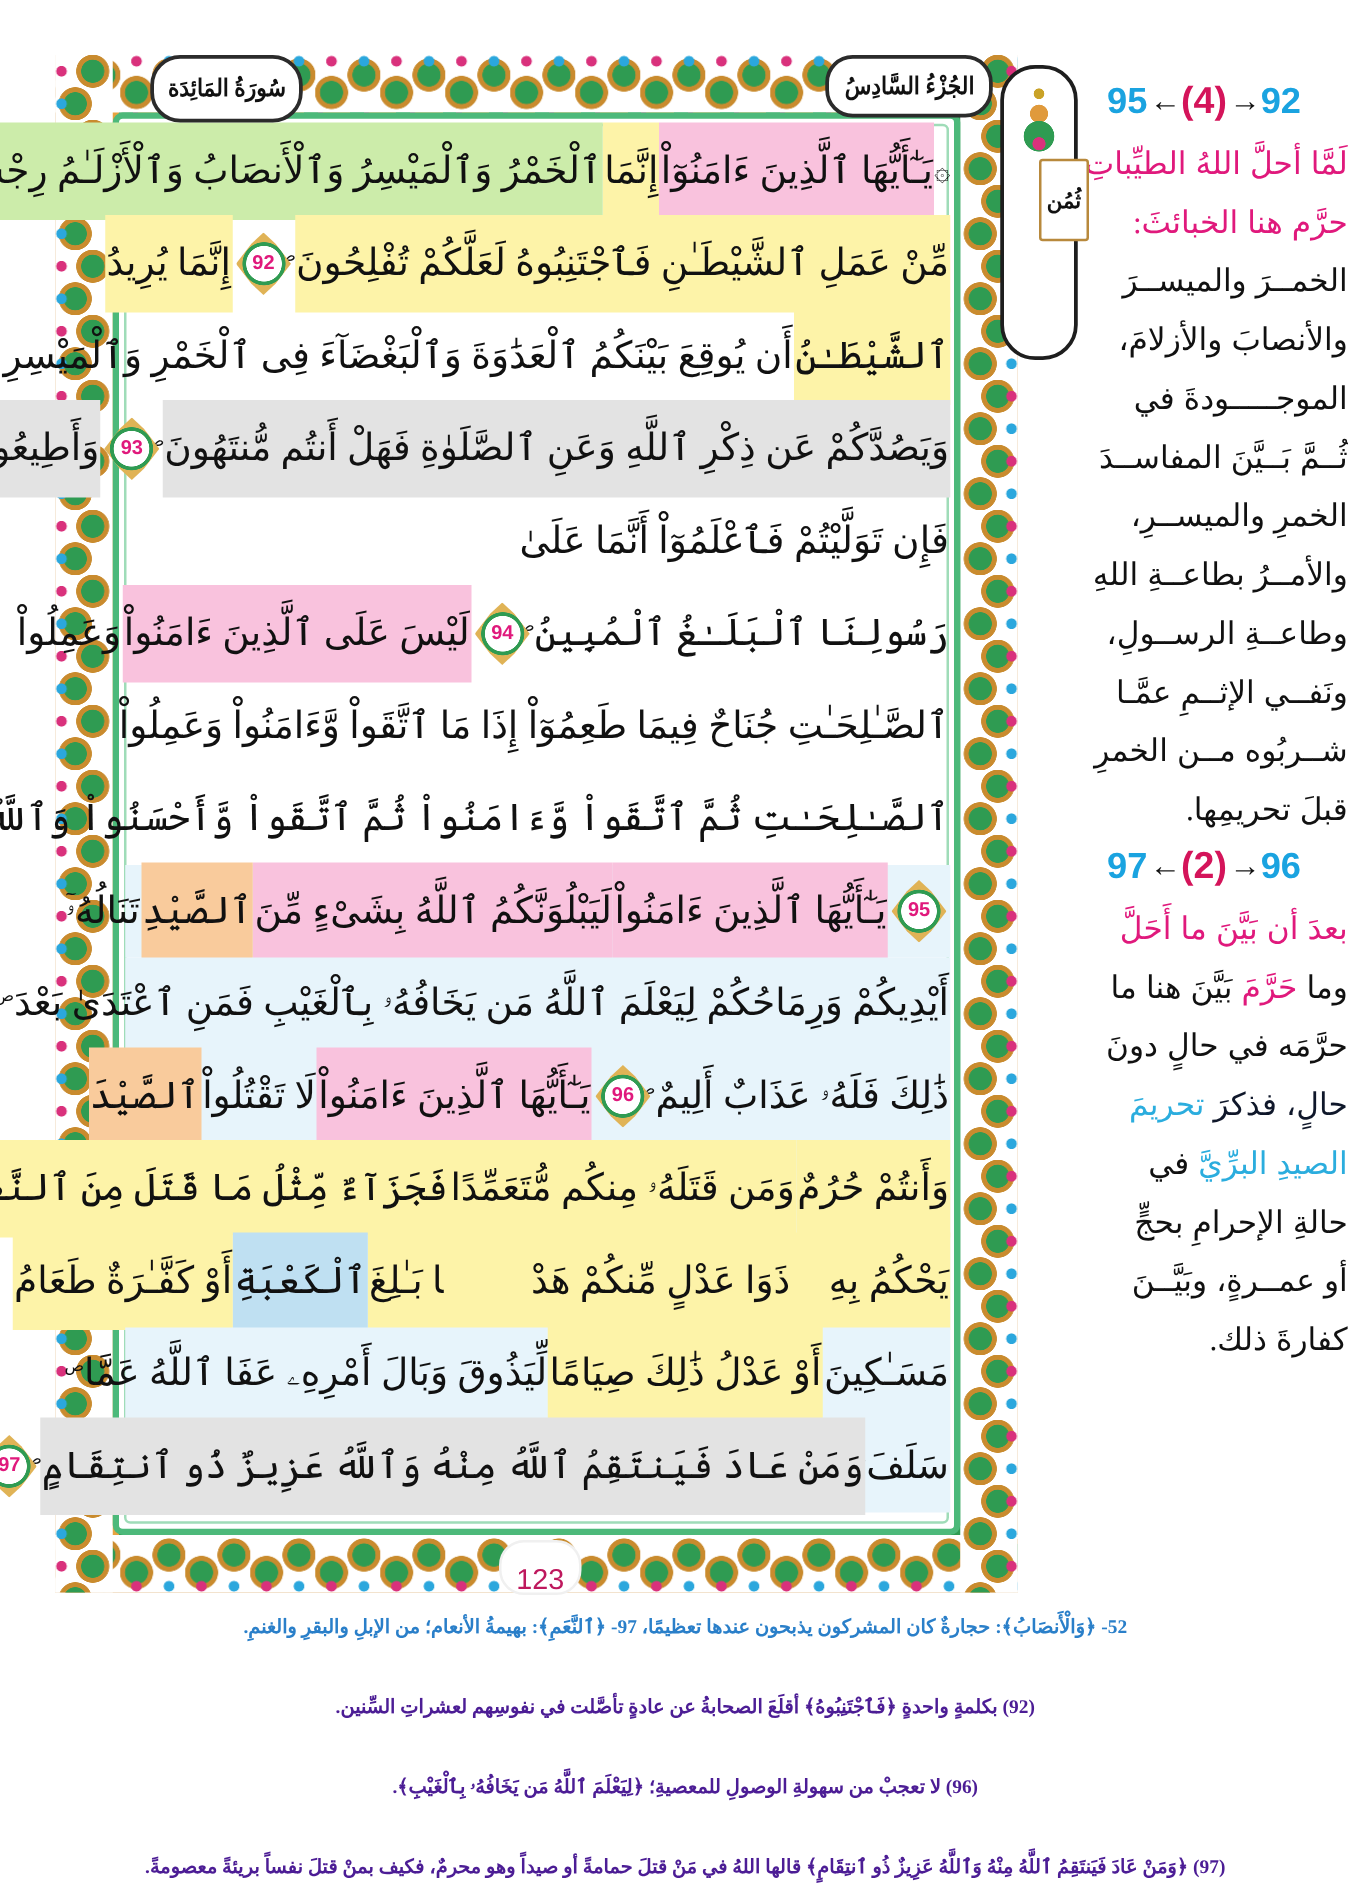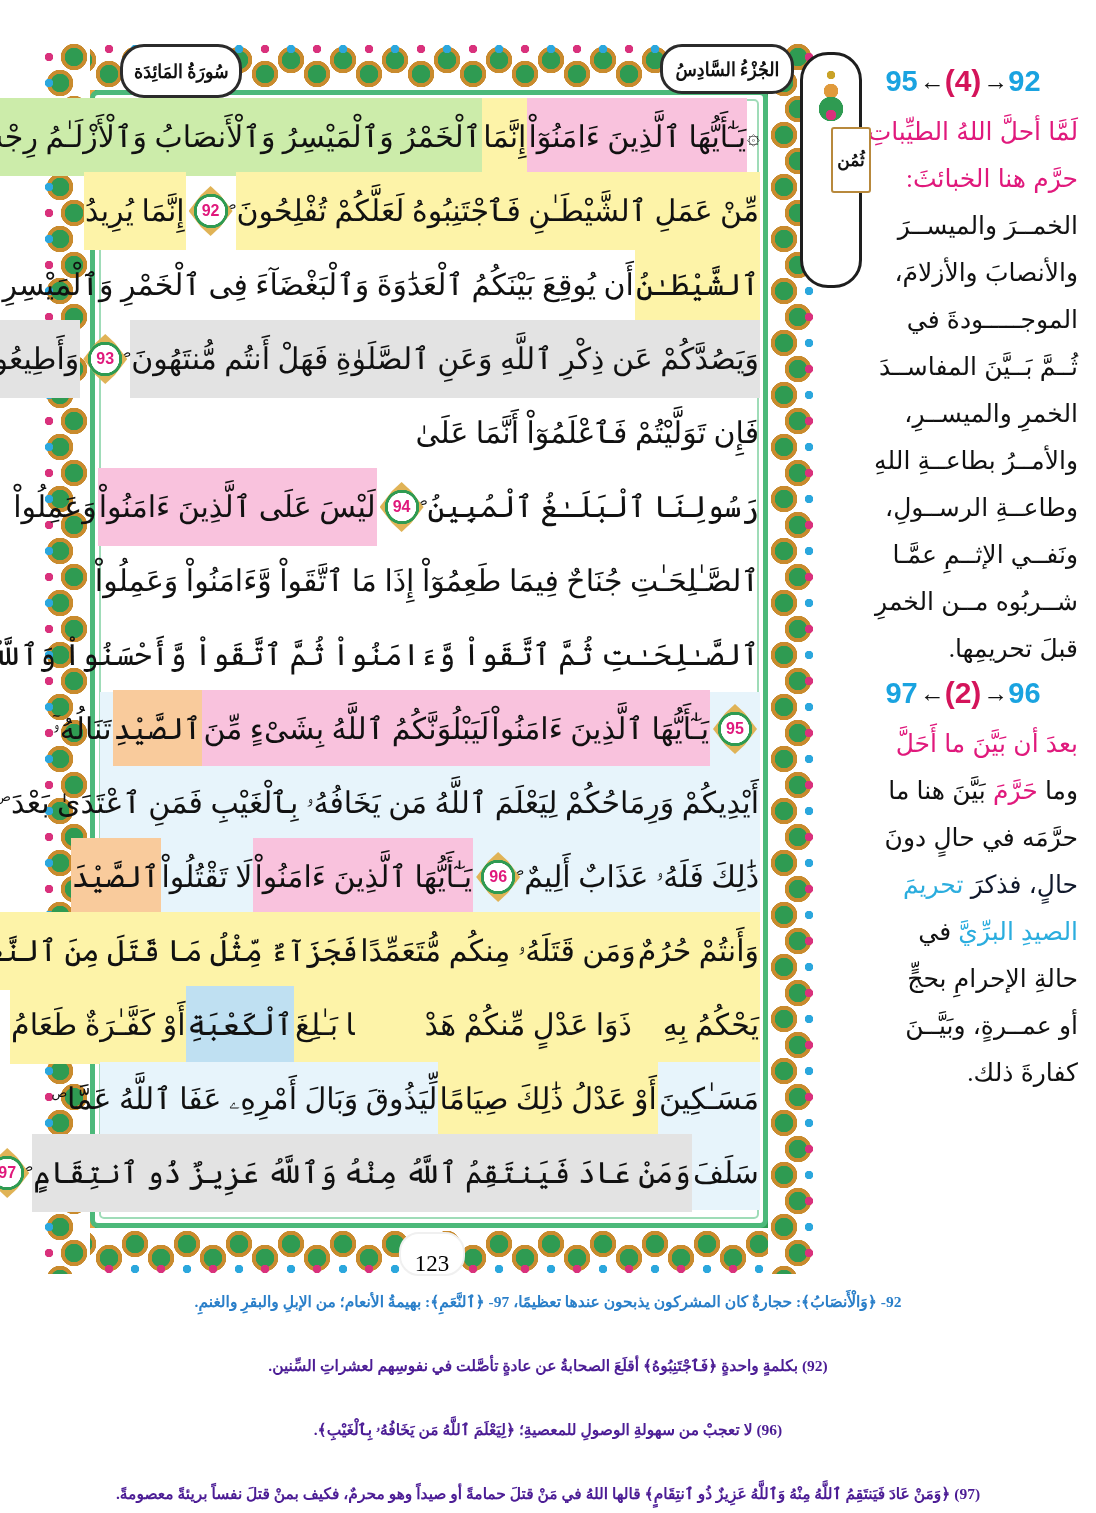--- a/index.html
+++ b/index.html
@@ -126,21 +126,21 @@
     margin-left:40px;
   }
   .thumn-box span{font-size:17px;font-weight:700;color:#111;}
 
   
   .page-number{
     position:absolute;left:399px;top:1232px;width:62px;height:40px;
     background:#fff;border:2px solid #f0f0f0;border-radius:20px;
     display:flex;align-items:center;justify-content:center;z-index:16;
   }
-  .page-number span{font-size:23px;color:#000000;font-family:Liberation Serif, serif;margin-top:19px;}
+  .page-number span{font-size:23px;color:#be185d;font-family:Liberation Sans, sans-serif;margin-top:19px;}
 
   
   .mushaf{
     position:absolute;left:100px;top:100px;width:660px;height:1115px;
     z-index:10;
     display:flex;flex-direction:column;
     font-family:"Liberation Serif","DejaVu Serif",serif;
   }
   .ayah-line{
     position:relative;
@@ -397,19 +397,19 @@
         <div>حرَّمَه في حالٍ دونَ</div>
         <div class=""><span style="color:#0f172a">حالٍ، فذكرَ </span><span style="color:#2badde">تحريمَ</span></div>
         <div class=""><span style="color:#2badde">الصيدِ البرِّيَّ</span><span style="color:#111"> في</span></div>
         <div>حالةِ الإحرامِ بحجٍّ</div>
         <div>أو عمــرةٍ، وبَيَّــنَ</div>
         <div>كفارةَ ذلك.</div>
       </div>
   </div>
 
   <div class="footnotes" id="footnotes">
-      <div class="fn fn-blue">92- ﴿وَالْأَنصَابُ﴾: حجارةٌ كان المشركون يذبحون عندها تعظيمًا، 97- ﴿ٱلنَّعَمِ﴾: بهيمةُ الأنعام؛ من الإبلِ والبقرِ والغنمِ.</div>
+      <div class="fn fn-blue">52- ﴿وَالْأَنصَابُ﴾: حجارةٌ كان المشركون يذبحون عندها تعظيمًا، 97- ﴿ٱلنَّعَمِ﴾: بهيمةُ الأنعام؛ من الإبلِ والبقرِ والغنمِ.</div>
       <div class="fn fn-pink">(92) بكلمةٍ واحدةٍ ﴿فَٱجْتَنِبُوهُ﴾ أقلَعَ الصحابةُ عن عادةٍ تأصَّلت في نفوسِهم لعشراتِ السِّنين.</div>
       <div class="fn fn-pink">(96) لا تعجبْ من سهولةِ الوصولِ للمعصيةِ؛ ﴿لِيَعْلَمَ ٱللَّهُ مَن يَخَافُهُۥ بِٱلْغَيْبِ﴾.</div>
       <div class="fn fn-pink">(97) ﴿وَمَنْ عَادَ فَيَنتَقِمُ ٱللَّهُ مِنْهُ وَٱللَّهُ عَزِيزٌ ذُو ٱنتِقَامٍ﴾ قالها اللهُ في مَنْ قتلَ حمامةً أو صيداً وهو محرمٌ، فكيف بمنْ قتلَ نفساً بريئةً معصومةً.</div>
     </div>
 
 </div>
 
 </body></html>

